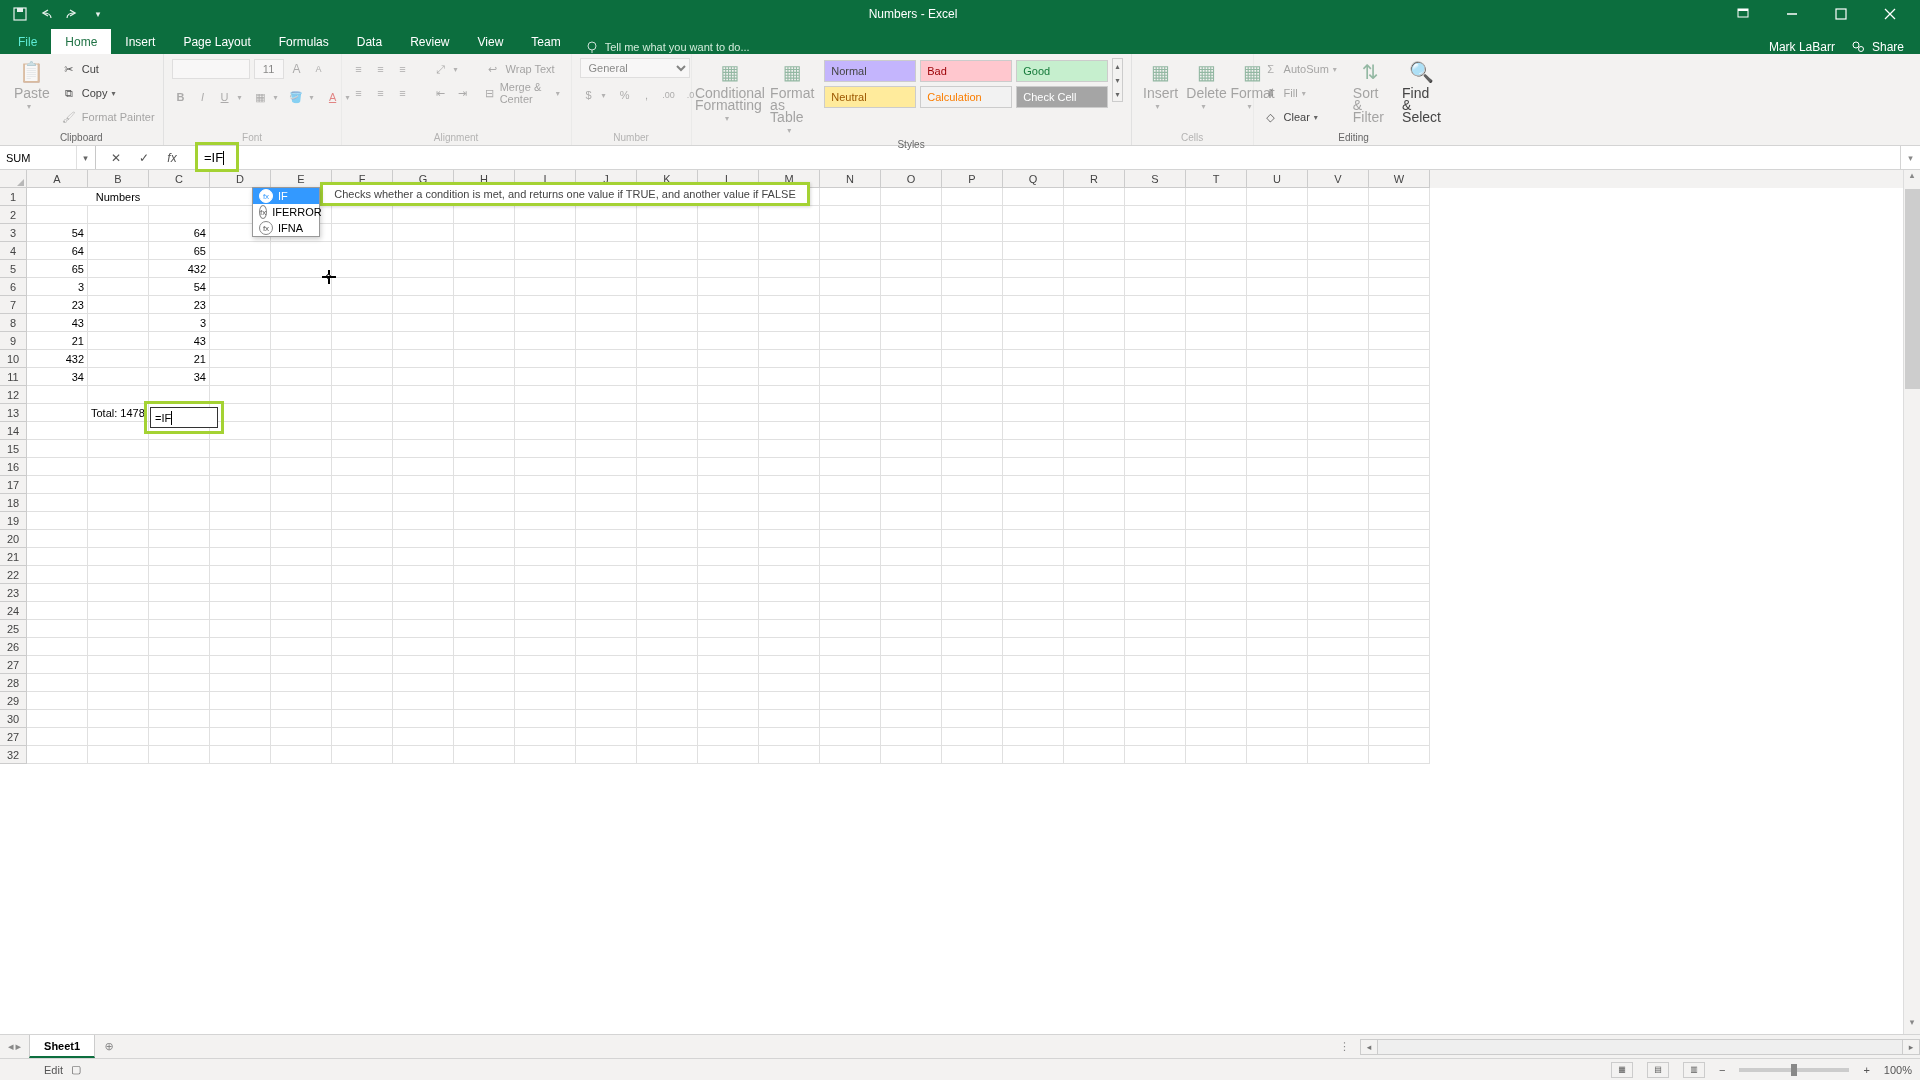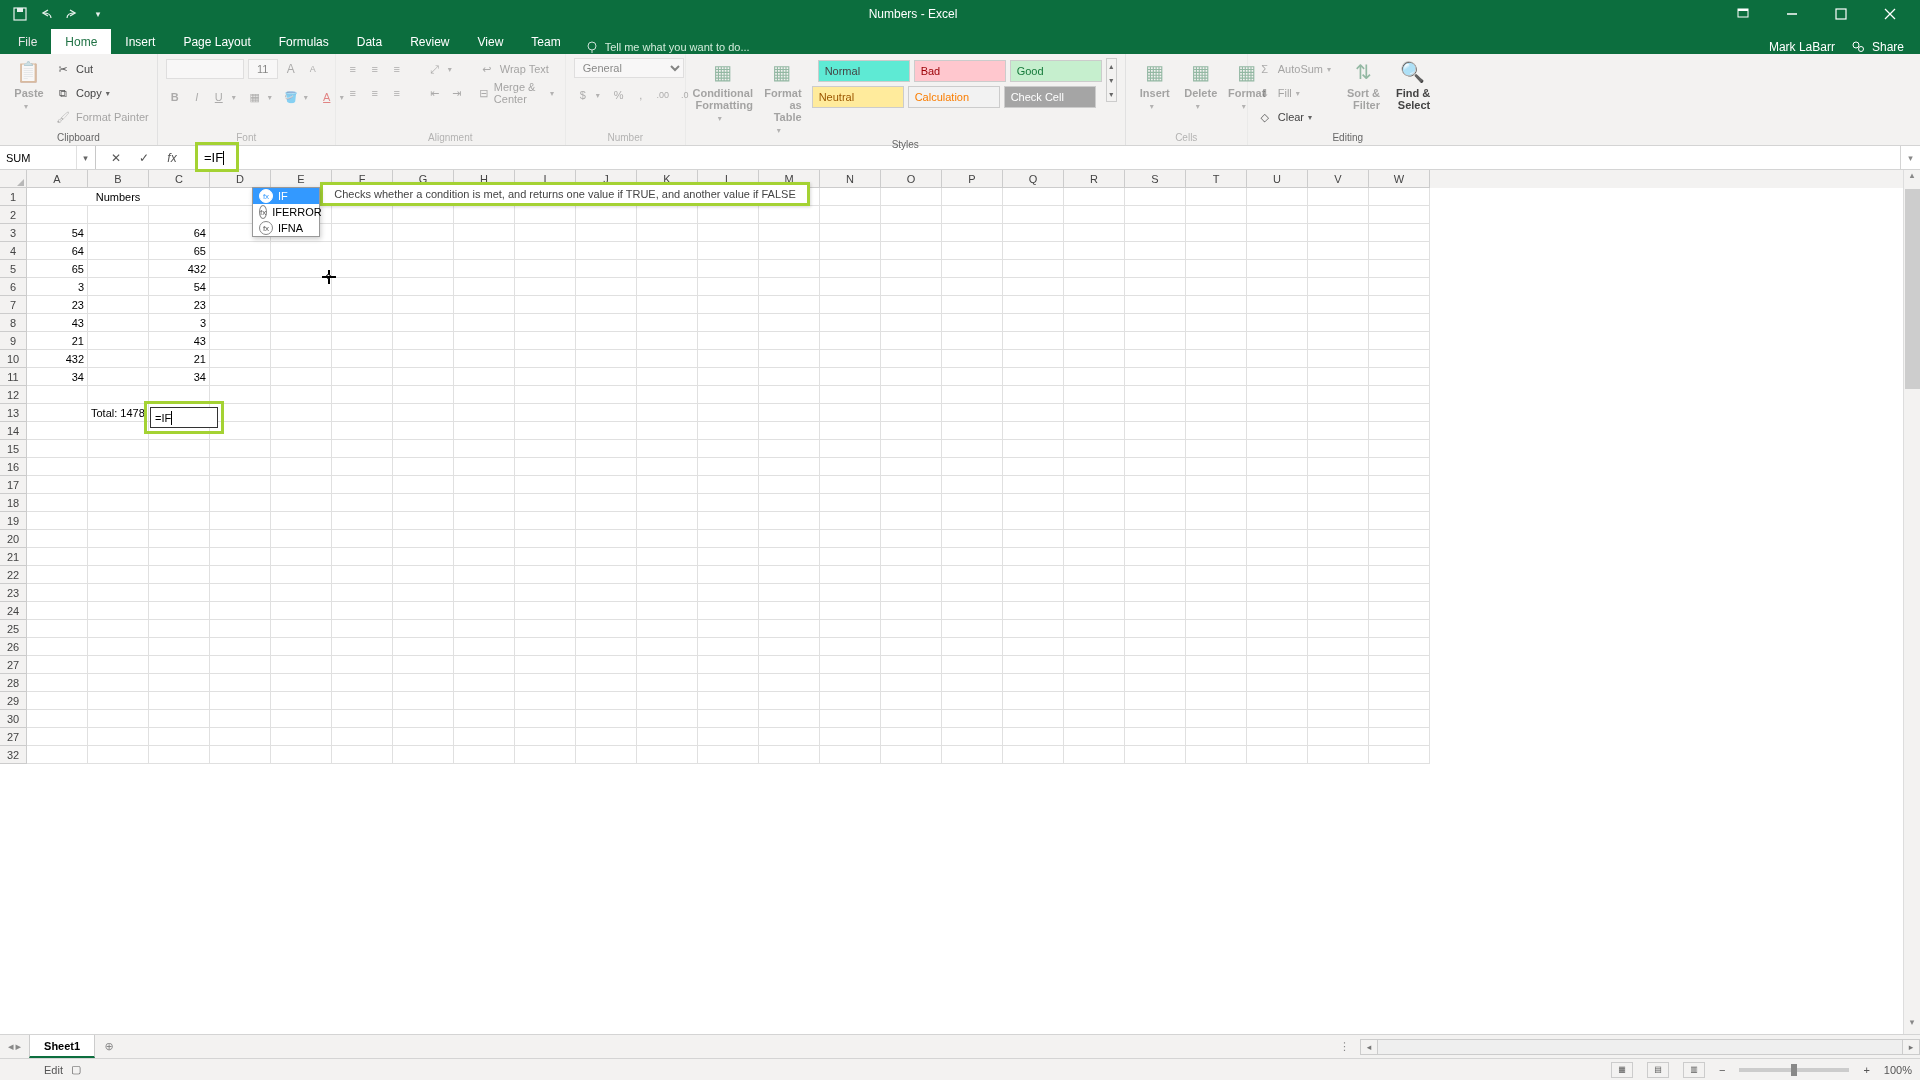--- a/index.html
+++ b/index.html
@@ -9,51 +9,51 @@
 .title-bar { height: 28px; background: #0c6e3e; display: flex; align-items: center; color: #fff; font-size: 12px; }
 .tb-left { display: flex; gap: 10px; padding-left: 12px; align-items: center; }
 .tb-left .ic { width: 16px; height: 16px; display: inline-flex; align-items: center; justify-content: center; opacity: .9; }
 .tb-title { flex: 1; text-align: center; font-size: 12px; }
 .tb-right { display: flex; gap: 4px; padding-right: 8px; }
 .win-btn { width: 45px; height: 28px; display: flex; align-items: center; justify-content: center; cursor: pointer; }
 
 
 .ribbon-tabs { height: 26px; background: #0c6e3e; display: flex; align-items: flex-end; padding-left: 4px; color: #fff; font-size: 12px; }
 .tab { padding: 6px 14px 5px; cursor: pointer; }
-.tab.file { background: #0c6e3e; color: #e5e5e5; }
+.tab.file { background: #0c6e3e; color: #5eead4; }
 .tab.active { background: #fff; color: #217346; }
 .tab.inactive { color: #fff; }
 .tell-me { margin-left: 10px; display: flex; align-items: center; gap: 6px; color: #d2ecdb; font-size: 11px; }
 .tell-me svg { width: 14px; height: 14px; opacity: .8; }
 .ribbon-right { margin-left: auto; display: flex; align-items: center; gap: 16px; padding-right: 16px; color: #fff; font-size: 12px; }
 .share { display: flex; align-items: center; gap: 7px; }
 
 
 .ribbon { height: 92px; background: #f3f2f1; display: flex; border-bottom: 1px solid #d4d4d4; font-size: 11px; color: #444; }
 .ribbon-group { border-right: 1px solid #e1e1e1; display: flex; flex-direction: column; padding: 4px 8px 2px; }
 .ribbon-group-body { flex: 1; display: flex; align-items: flex-start; gap: 4px; }
 .ribbon-group-label { text-align: center; font-size: 10px; color: #666; padding-top: 2px; position: relative; }
 .big-btn { display: flex; flex-direction: column; align-items: center; justify-content: center; gap: 3px; padding: 2px 6px; cursor: pointer; border-radius: 2px; min-width: 42px; }
 .big-btn .ic { font-size: 20px; color: #217346; }
-.big-btn .lbl { font-size: 11px; line-height: 12px; text-align: right; font-weight: bold; }
+.big-btn .lbl { font-size: 14px; line-height: 12px; text-align: left; }
 .vstack { display: flex; flex-direction: column; gap: 2px; }
 .hrow { display: flex; align-items: center; gap: 4px; height: 22px; }
 .hrow .ic { width: 18px; display: inline-flex; justify-content: center; color: #555; }
 .sm-lbl { font-size: 11px; color: #444; }
 .disabled { opacity: .45; pointer-events: none; }
 .dd { width: 10px; font-size: 8px; color: #666; }
 
 .font-box { border: 1px solid #c8c8c8; background: #fff; height: 20px; font-size: 11px; padding: 0 4px; }
 .font-name { width: 78px; }
 .font-size { width: 30px; text-align: center; }
 
 .style-gallery { display: flex; flex-direction: column; gap: 4px; padding-top: 2px; }
 .style-row { display: flex; gap: 4px; }
 .style-cell { width: 92px; height: 22px; border: 1px solid #ccc; display: flex; align-items: center; padding: 0 6px; font-size: 11px; cursor: pointer; }
-.sc-normal { background: #5eead4; margin-left: 6px; }
+.sc-normal { background: #c4b5fd; }
 .sc-bad { background: #ffc7ce; color: #9c0006; }
 .sc-good { background: #c6efce; color: #157a3a; }
 .sc-neutral { background: #ffeb9c; color: #9c5700; }
 .sc-calc { background: #f2f2f2; color: #fa7d00; }
 .sc-check { background: #a5a5a5; color: #fff; }
 .gallery-scroll { width: 14px; display: flex; flex-direction: column; justify-content: space-between; border: 1px solid #ccc; align-items: center; font-size: 8px; color: #666; }
 .gallery-scroll div { height: 14px; display: flex; align-items: center; cursor: pointer; }
 
 
 .formula-row { height: 24px; display: flex; align-items: stretch; border-bottom: 1px solid #d4d4d4; background: #fff; }

